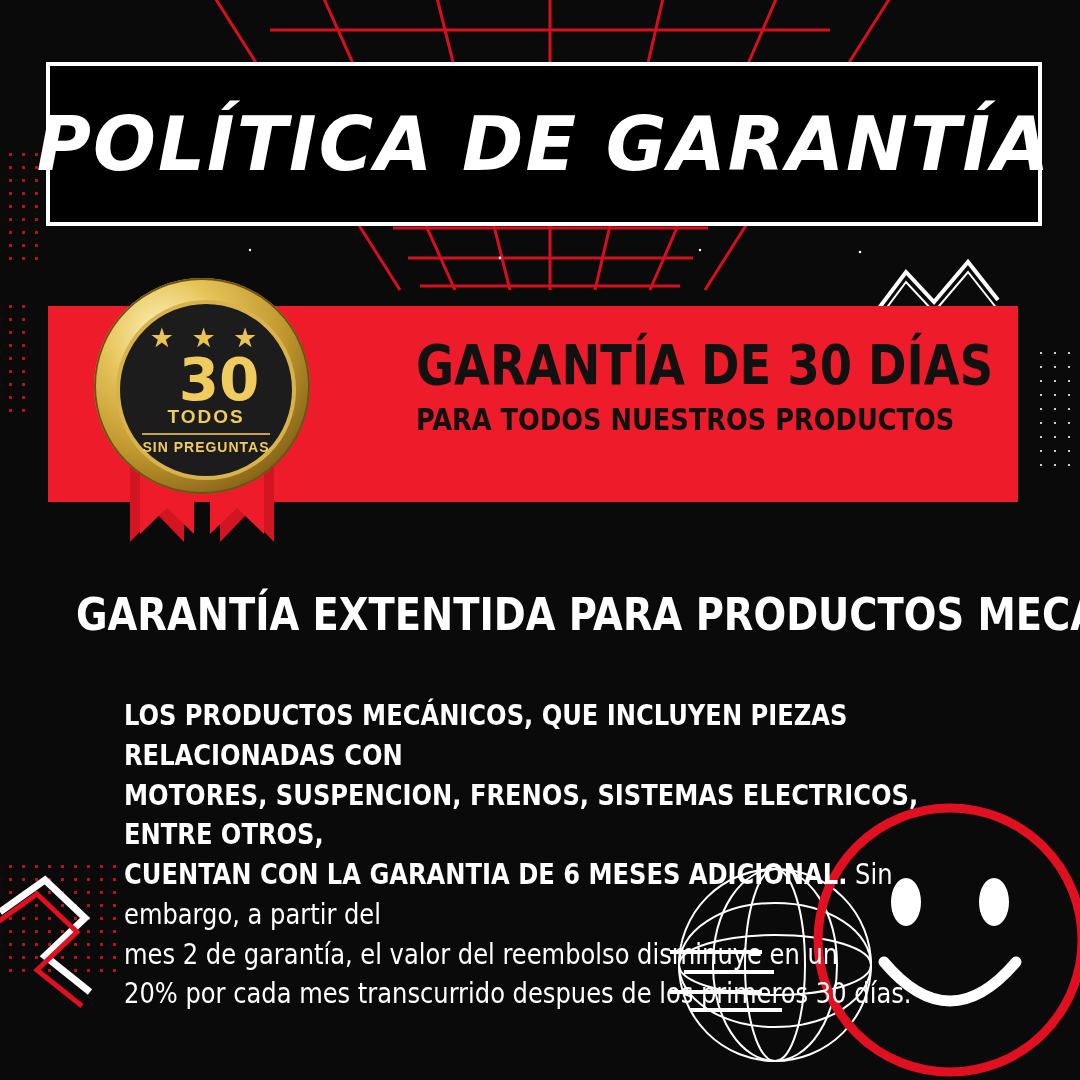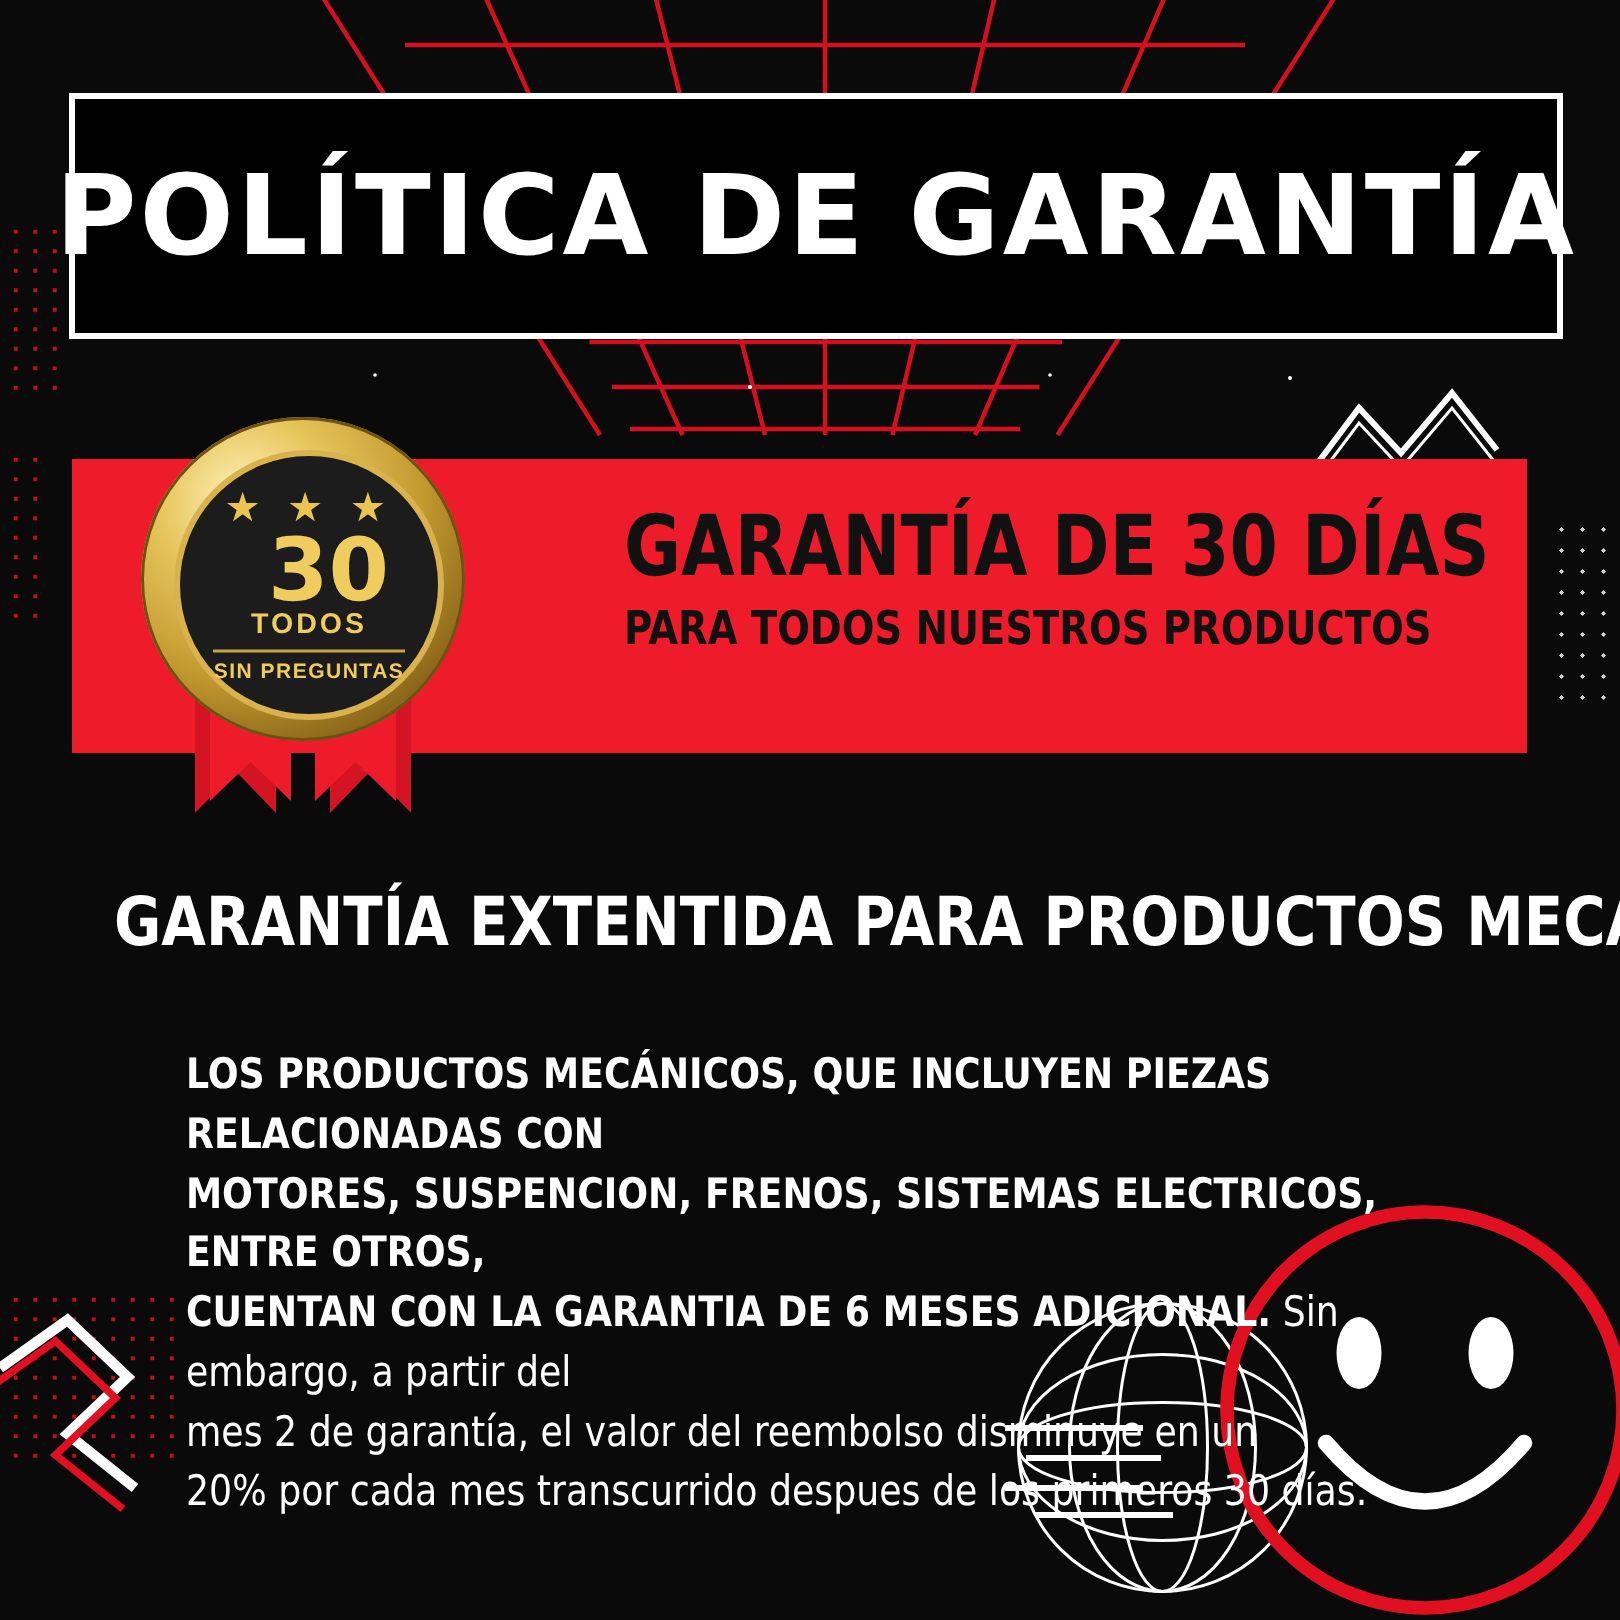--- a/index.html
+++ b/index.html
@@ -61,20 +61,21 @@
     align-items: center;
     justify-content: center;
   }
   .title-text {
     color: #ffffff;
     font-size: 74px;
     font-weight: bold;
     letter-spacing: 2px;
     white-space: nowrap;
     font-family: "DejaVu Sans", sans-serif;
+    font-style: italic;
   }
 
   
   .red-band {
     position: absolute;
     top: 306px;
     left: 48px;
     width: 970px;
     height: 196px;
     background: #ee1c2b;

